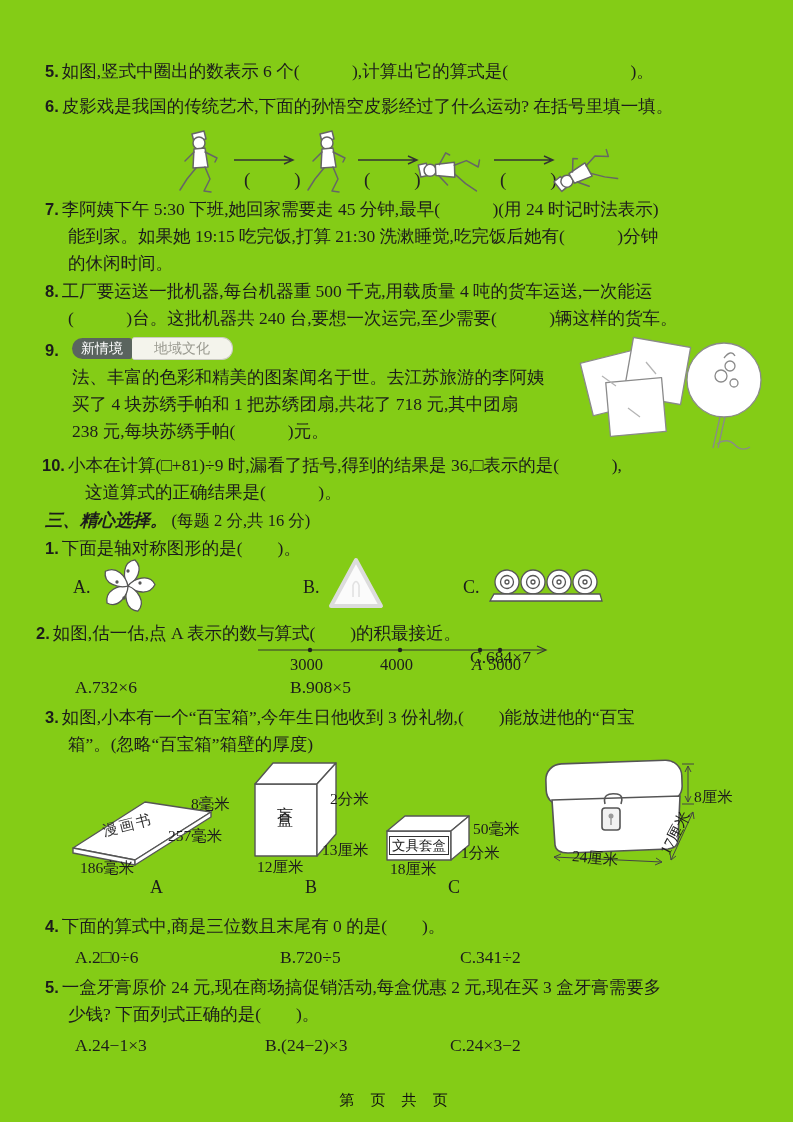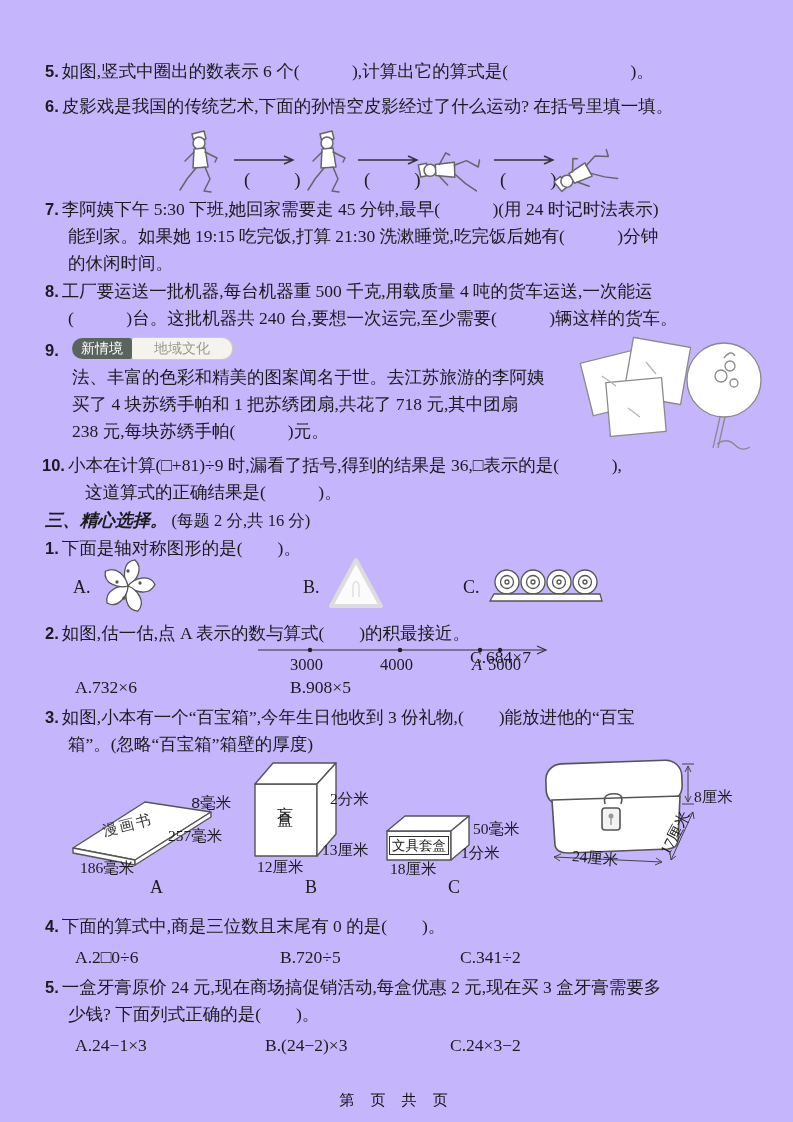--- a/index.html
+++ b/index.html
@@ -1,19 +1,19 @@
 <!DOCTYPE html>
 <html><head>
 <meta charset="utf-8">
 <style>
   * { margin:0; padding:0; box-sizing:border-box; }
   html,body { background:#ffffff; }
   .page {
     position:relative; width:793px; height:1122px; margin:0 auto;
-    background:#c4b5fd; overflow:hidden;
+    background:#84cc16; overflow:hidden;
     font-family:"Liberation Serif","DejaVu Serif",serif;
     color:#1c1c1c; font-size:17.5px; line-height:27px;
   }
   .line { position:absolute; white-space:nowrap; }
   .num  { font-weight:bold; font-family:"Liberation Sans","DejaVu Sans",sans-serif;
           font-size:16.5px; margin-right:3px; }
   .head { font-weight:bold; font-family:"Liberation Sans","DejaVu Sans",sans-serif; font-size:17.5px;font-style:italic; }
   .score{ font-size:16.5px; margin-left:4px; }
   .abs  { position:absolute; }
   .dim  { position:absolute; white-space:nowrap; font-size:15.5px; line-height:18px; }
@@ -191,21 +191,21 @@
       <circle cx="71" cy="21" r="12"></circle>
         <circle cx="71" cy="21" r="6.5"></circle>
         <circle cx="71" cy="21" r="2"></circle>
       <circle cx="97" cy="21" r="12"></circle>
         <circle cx="97" cy="21" r="6.5"></circle>
         <circle cx="97" cy="21" r="2"></circle>
       <path d="M6,33 H112 L114,40 H2 Z"></path>
     </g>
   </svg>
 
-  <div class="line" style="left:45px; top:620px;">
+  <div class="line" style="left:36px; top:620px;">
     <span class="num">2.</span><span>如图,估一估,点 A 表示的数与算式(　　)的积最接近。</span>
   </div>
   <div class="abs" style="left:248px; top:643px; width:310px; height:40px;">
     <svg width="310" height="14" viewBox="0 0 310 14">
       <path d="M10,7 H297" stroke="#333" stroke-width="1.2" fill="none"></path>
       <path d="M289,3 L298,7 L289,11" stroke="#333" stroke-width="1.2" fill="none"></path>
       <circle cx="62" cy="7" r="2.2" fill="#222"></circle>
         <circle cx="152" cy="7" r="2.2" fill="#222"></circle>
       <circle cx="232" cy="7" r="2.2" fill="#222"></circle>
         <circle cx="252" cy="7" r="2.2" fill="#222"></circle>
@@ -226,21 +226,21 @@
 
   <svg class="abs" style="left:65px; top:786px;" width="152" height="88" viewBox="0 0 152 88">
     <g fill="#fff" stroke="#555" stroke-width="1.4" stroke-linejoin="round">
       <polygon points="8,62 80,16 146,26 70,74"></polygon>
       <polygon points="8,62 70,74 70,79 8,67"></polygon>
       <polygon points="70,74 146,26 146,31 70,79"></polygon>
       <path d="M146,26 L133,13" stroke="#777" stroke-width="1" fill="none"></path>
     </g>
   </svg>
   <span class="dim rot-book" style="left:102px; top:816px;">漫画书</span>
-  <span class="dim" style="left:191px; top:795px;font-family:Liberation Mono, monospace;">8毫米</span>
+  <span class="dim" style="left:191px; top:795px;">8毫米</span>
   <span class="dim" style="left:168px; top:827px;">257毫米</span>
   <span class="dim" style="left:80px;  top:859px;">186毫米</span>
   <span class="letter" style="left:150px; top:874px;">A</span>
 
   <svg class="abs" style="left:252px; top:758px;" width="92" height="104" viewBox="0 0 92 104">
     <g fill="#fff" stroke="#555" stroke-width="1.4" stroke-linejoin="round">
       <rect x="3" y="26" width="62" height="72"></rect>
       <polygon points="3,26 21,5 84,5 65,26"></polygon>
       <polygon points="65,26 84,5 84,76 65,98"></polygon>
     </g>

